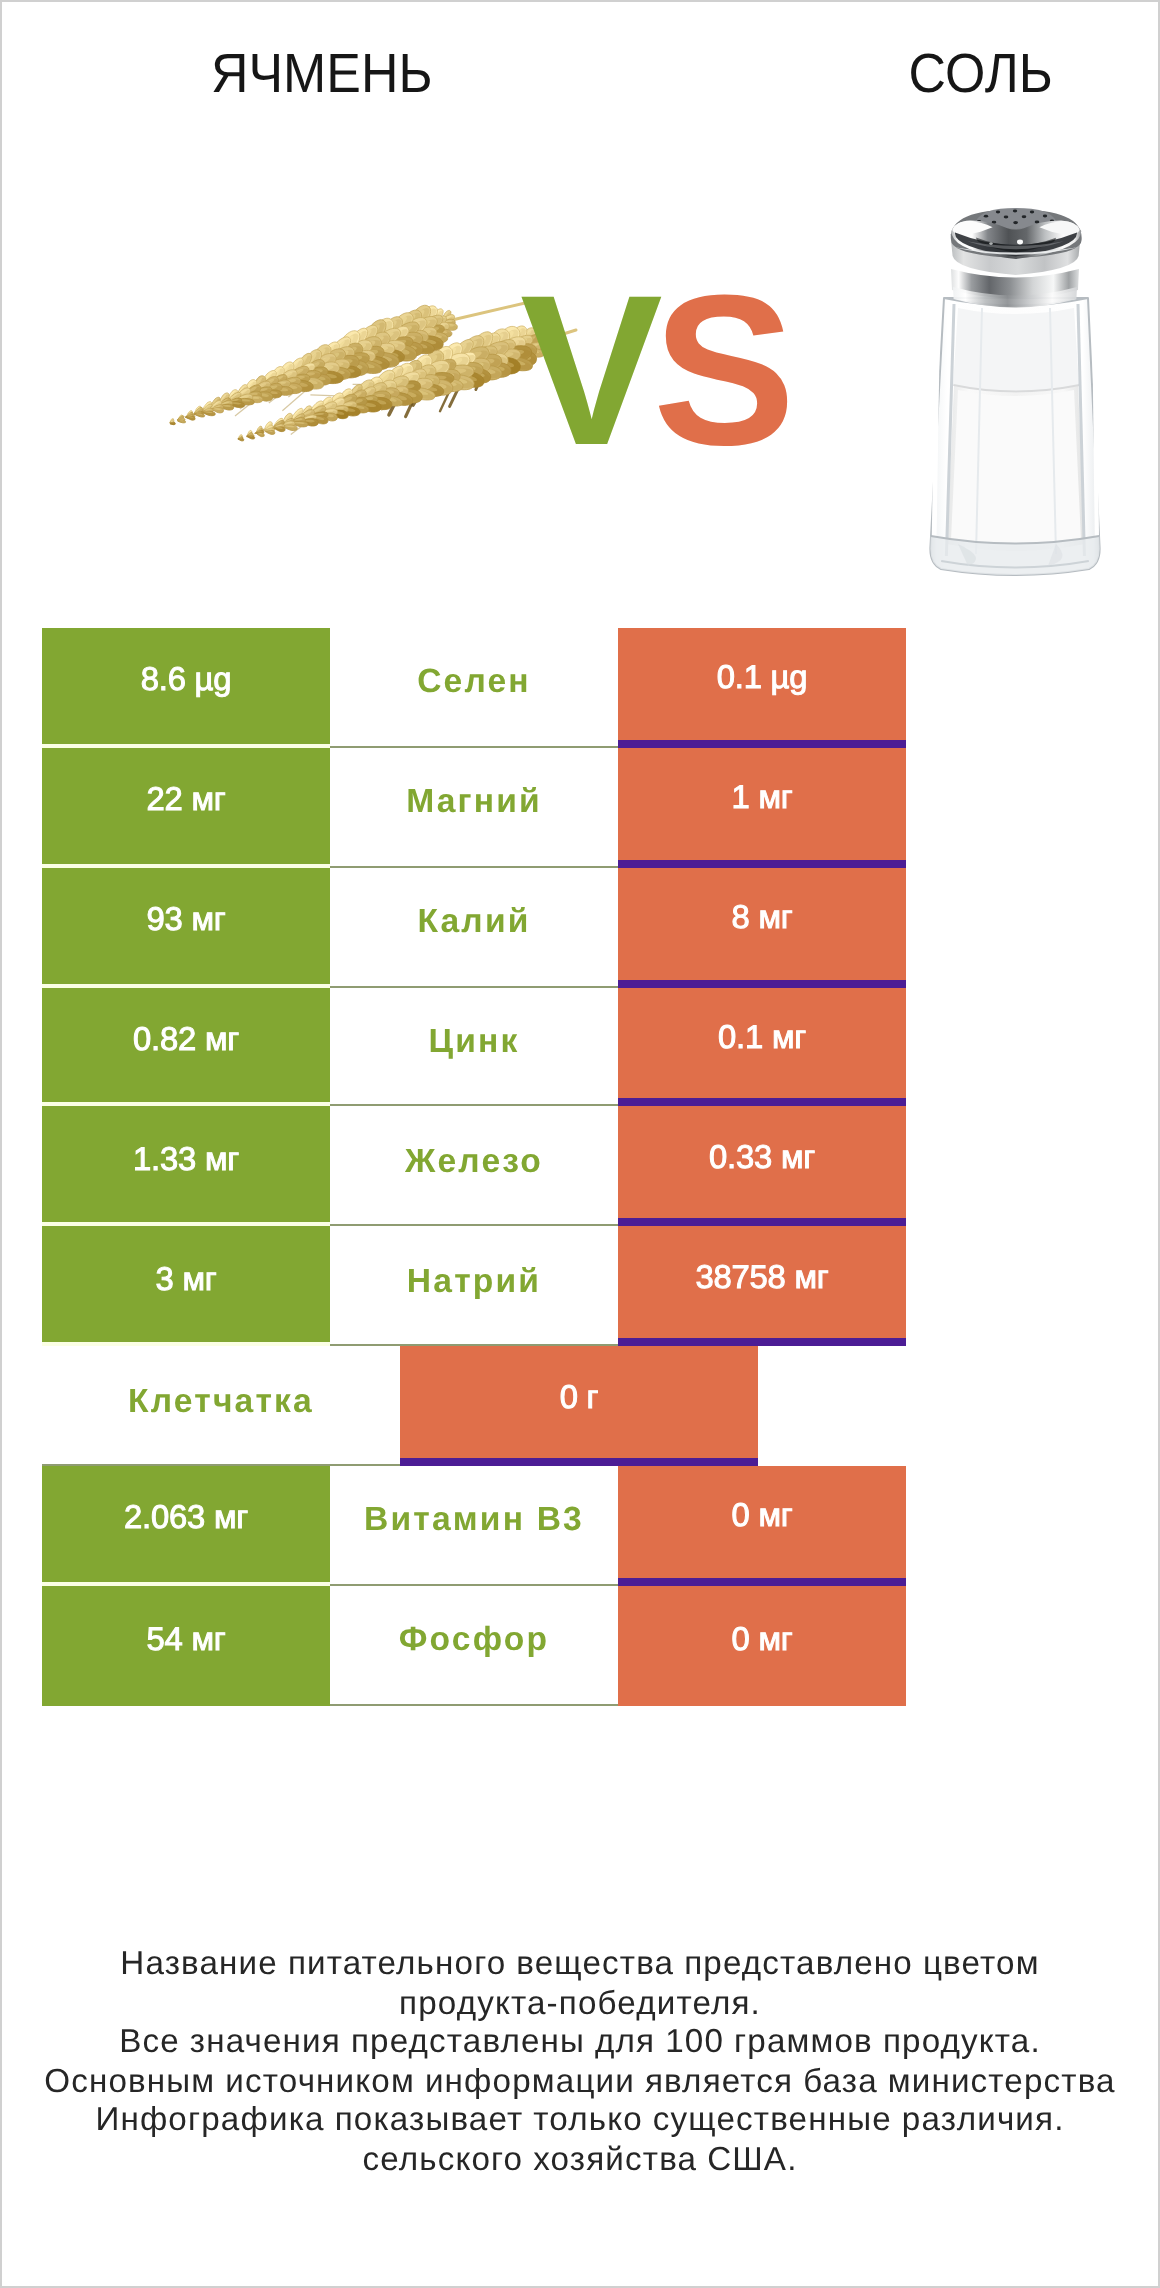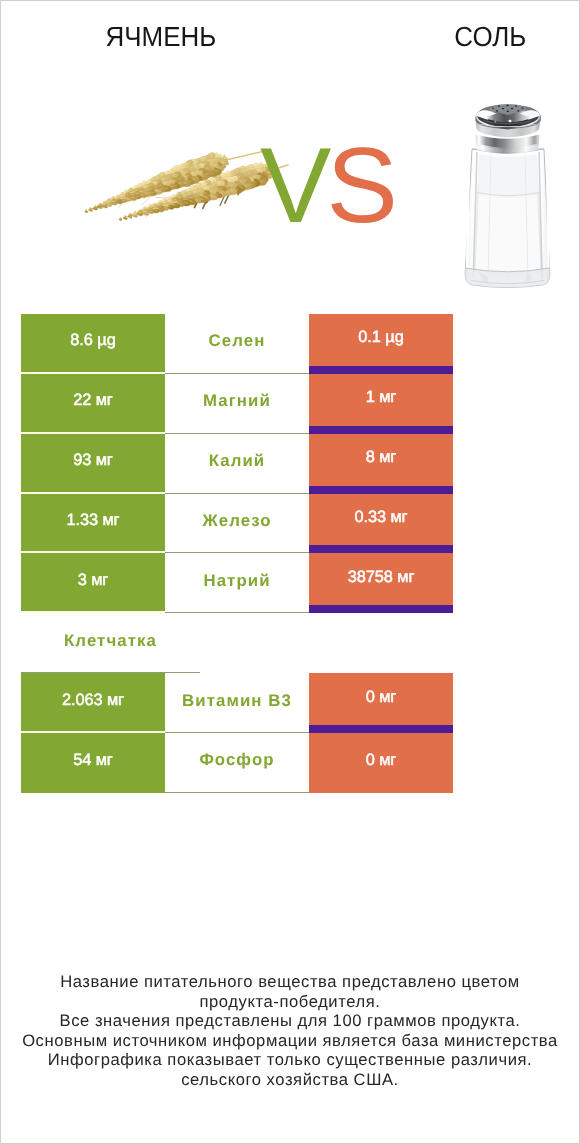--- a/index.html
+++ b/index.html
@@ -9,30 +9,30 @@
   .page-border{position:absolute;left:0;top:0;width:580px;height:1144px;box-sizing:border-box;border:1px solid #d0d0d0;pointer-events:none;}
 
   .hero{position:absolute;left:0;top:0;width:580px;height:300px;margin-left:36px;}
   .art{position:absolute;left:0;top:0;}
 
   .title{position:absolute;top:21.5px;font-size:27.6px;line-height:30px;color:#161616;white-space:nowrap;font-weight:400;}
   .title span{display:inline-block;transform:scaleX(0.94);transform-origin:center;}
   .t-left{left:0;width:250px;text-align:center;}
   .t-right{left:329px;width:250px;text-align:center;}
 
-  .vs{position:absolute;left:224px;top:144px;font-size:107px;line-height:82px;font-weight:400;letter-spacing:-5px;}
+  .vs{position:absolute;left:224px;top:144px;font-size:107px;line-height:82px;font-weight:700;letter-spacing:-5px;}
   .vs .v{color:#82A732;}
   .vs .s{color:#E06F4A;}
 
   .tbl{position:absolute;left:21px;top:314px;width:432px;}
   .row{display:flex;height:59.87px;}
   .cell{display:flex;align-items:center;justify-content:center;width:179px;box-sizing:border-box;padding-bottom:4px;}
   .c-left{background:#82A732;color:#ffffff;font-weight:400;font-size:16.4px;letter-spacing:-0.1px;border-bottom:2px solid #FBFFE4;-webkit-text-stroke:0.5px #ffffff;}
   .c-mid{color:#82A732;font-size:16.8px;letter-spacing:1.1px;font-weight:700;border-bottom:1px solid #8f9c72;background:#ffffff;}
-  .c-right{background:#E06F4A;color:#ffffff;font-weight:400;font-size:16.4px;letter-spacing:-0.1px;border-bottom:8px solid #4c1d95;-webkit-text-stroke:0.5px #ffffff;}
+  .c-right{background:#E06F4A;color:#ffffff;font-weight:400;font-size:16.4px;letter-spacing:-0.1px;border-bottom:4px solid #4c1d95;-webkit-text-stroke:0.5px #ffffff;}
   .row:last-child .c-left,.row:last-child .c-right{border-bottom:none;}
 
   .foot{position:absolute;left:0;top:972px;width:580px;text-align:center;font-size:16.6px;letter-spacing:0.58px;word-spacing:-0.2px;line-height:19.6px;color:#262626;}
 
 </style>
 </head>
 <body>
 
 <div class="page">
   <div class="page-border"></div>
@@ -1017,31 +1017,37 @@
         <div class="cell c-left">22 мг</div>
         <div class="cell c-mid">Магний</div>
         <div class="cell c-right">1 мг</div>
       </div>
       <div class="row">
         <div class="cell c-left">93 мг</div>
         <div class="cell c-mid">Калий</div>
         <div class="cell c-right">8 мг</div>
       </div>
       <div class="row">
+        <div class="cell c-left">0.82 мг</div>
+        <div class="cell c-mid">Цинк</div>
+        <div class="cell c-right">0.1 мг</div>
+      </div>
+      <div class="row">
         <div class="cell c-left">1.33 мг</div>
         <div class="cell c-mid">Железо</div>
         <div class="cell c-right">0.33 мг</div>
       </div>
       <div class="row">
         <div class="cell c-left">3 мг</div>
         <div class="cell c-mid">Натрий</div>
         <div class="cell c-right">38758 мг</div>
       </div>
       <div class="row">
         <div class="cell c-mid">Клетчатка</div>
+        <div class="cell c-right">0 г</div>
       </div>
       <div class="row">
         <div class="cell c-left">2.063 мг</div>
         <div class="cell c-mid">Витамин B3</div>
         <div class="cell c-right">0 мг</div>
       </div>
       <div class="row">
         <div class="cell c-left">54 мг</div>
         <div class="cell c-mid">Фосфор</div>
         <div class="cell c-right">0 мг</div>

